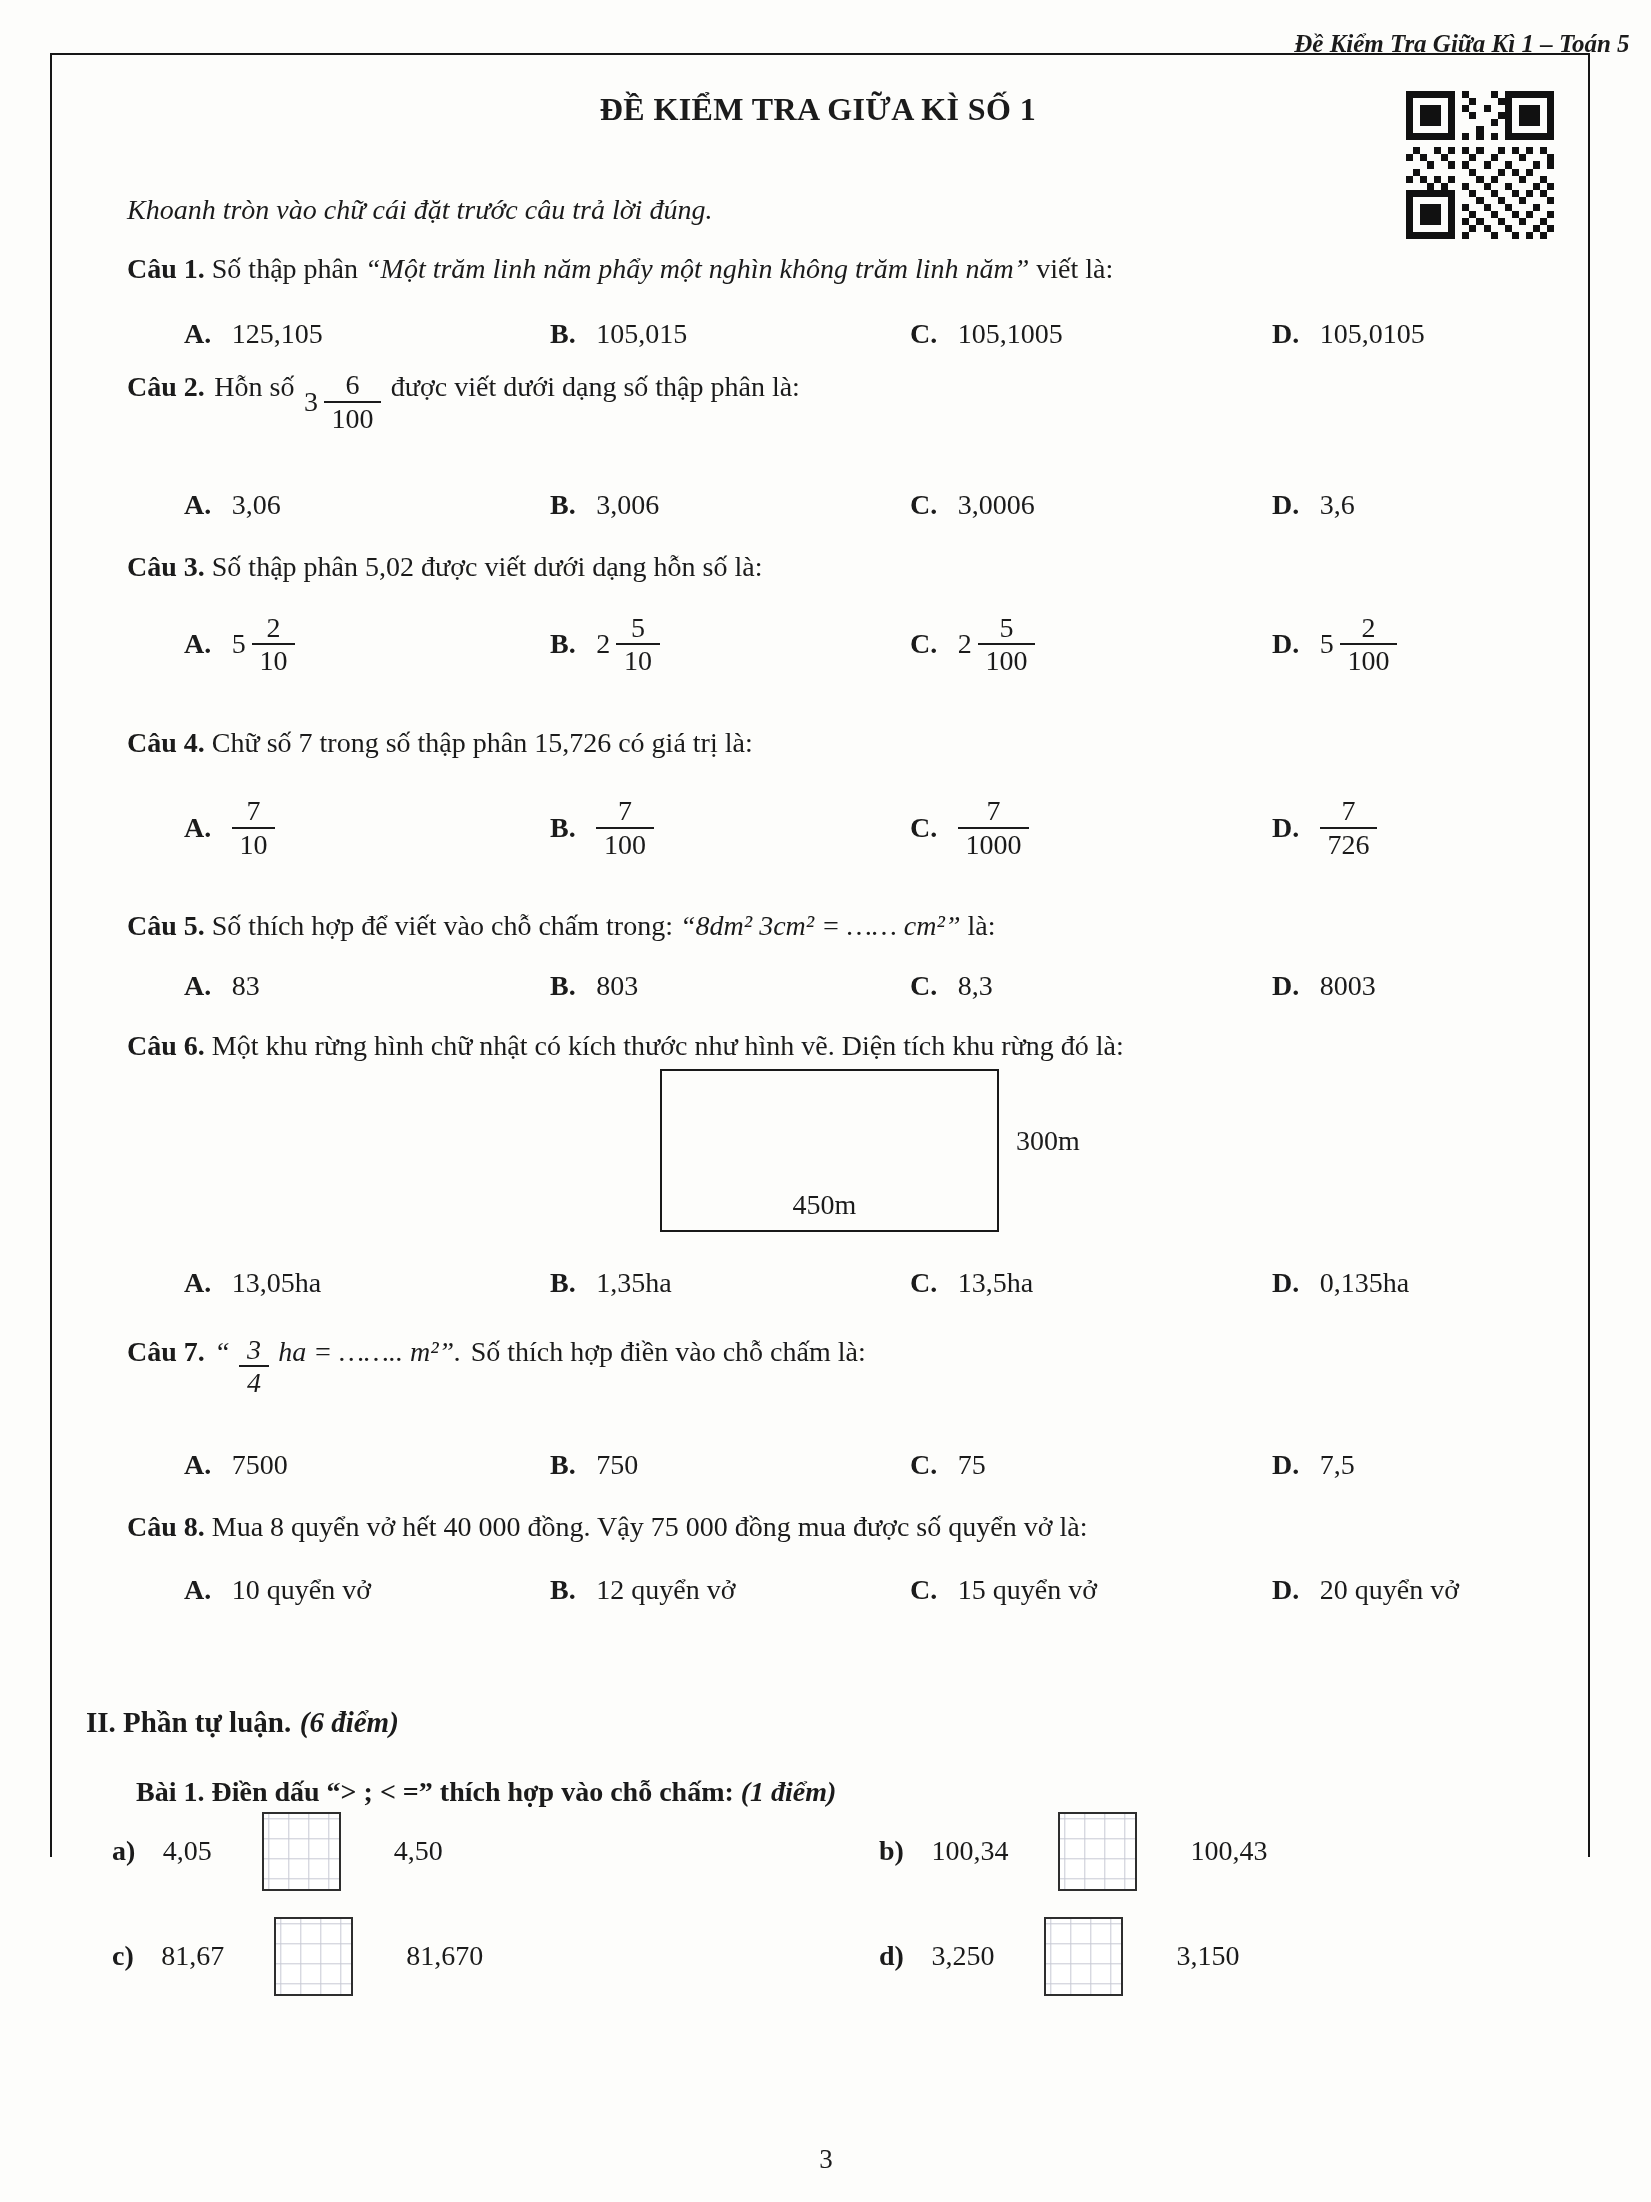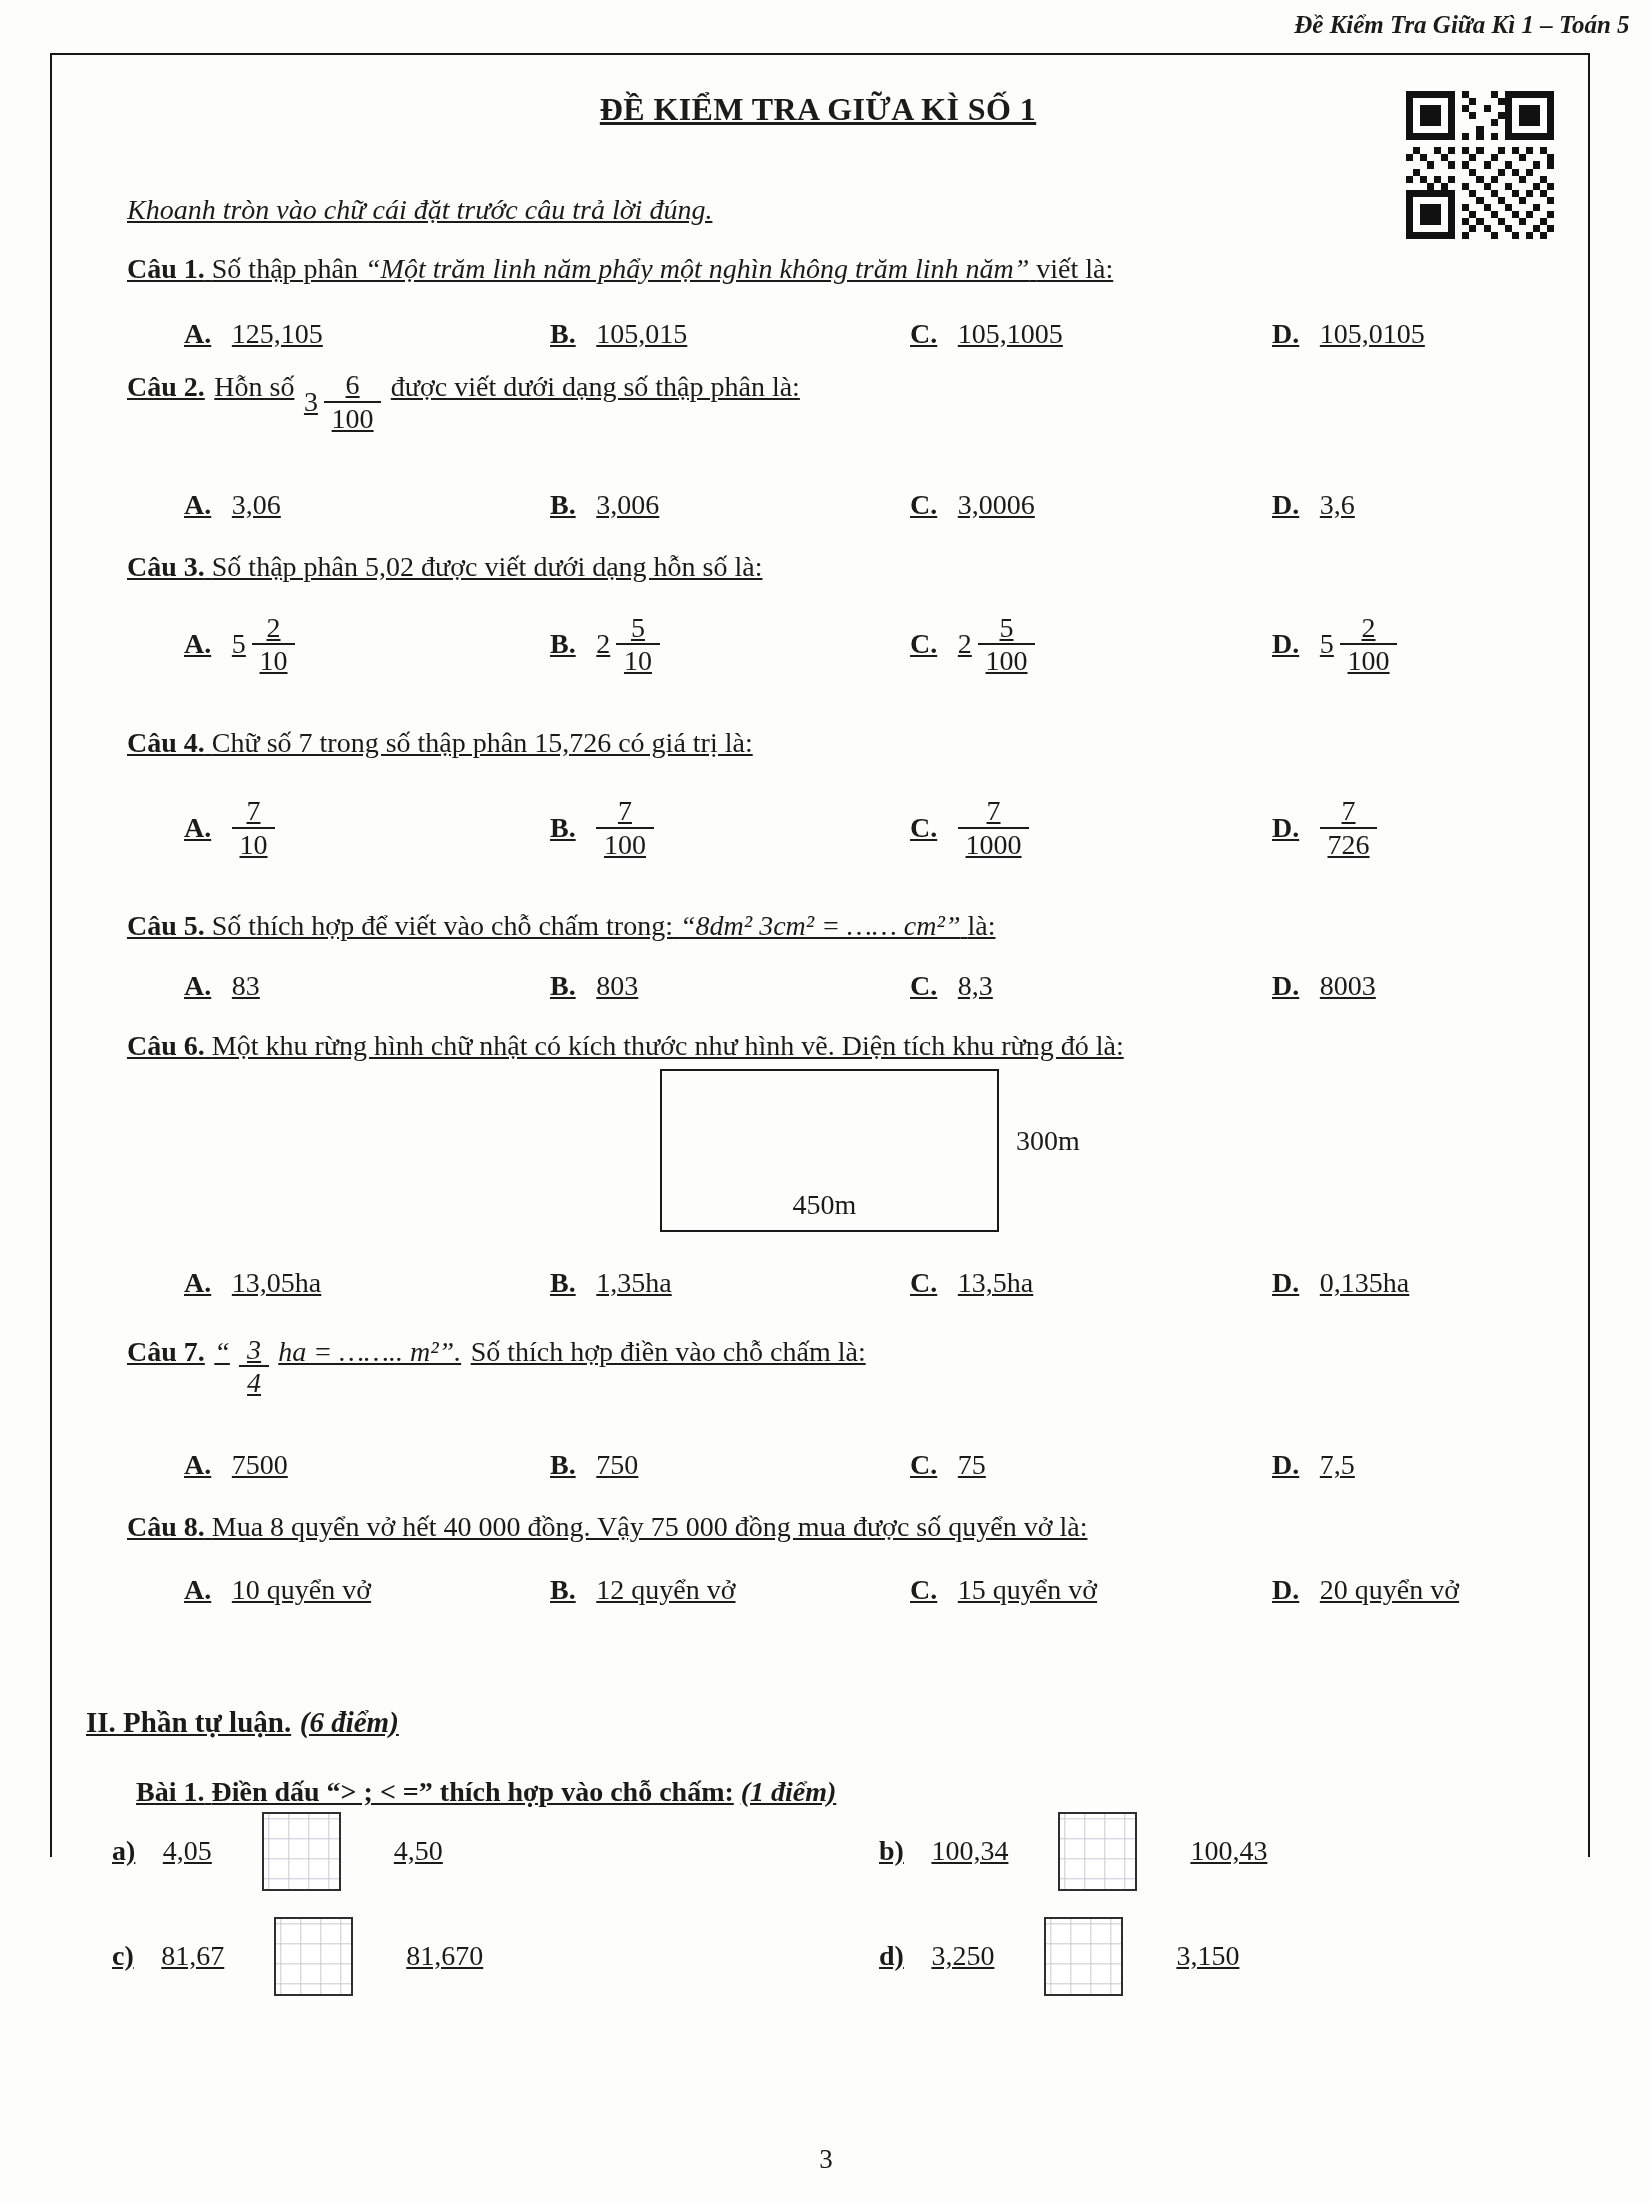--- a/index.html
+++ b/index.html
@@ -3,22 +3,22 @@
 <meta charset="utf-8">
 <style>
   * { margin:0; padding:0; box-sizing:border-box; }
   html,body { background:#d9d9d9; }
   .page {
     position:relative; width:1652px; height:2203px; margin:0 auto;
     background:#fdfdfb; color:#1b1b1b;
     font-family:"Liberation Serif", serif; font-size:28px; line-height:1.3;
     overflow:hidden;
   }
-  .header-note { position:absolute; top:9px; right:22.4px; font-weight:bold; font-style:italic; font-size:25px; }
-  .frame { position:absolute; left:50px; top:53px; width:1540px; height:1804px; border:2.6px solid #161616; border-bottom:none;text-decoration:underline; }
+  .header-note { position:absolute; top:28px; right:22.4px; font-weight:bold; font-style:italic; font-size:25px; }
+  .frame { position:absolute; left:50px; top:53px; width:1540px; height:1804px; border:2.6px solid #161616; border-bottom:none; }
   .qr { position:absolute; top:36px; right:34px; width:148px; height:148px; }
   .qr svg { width:100%; height:100%; display:block; }
   .content { padding:24px 38px 0 34px; }
   .doc-title { font-size:32px; font-weight:bold; text-align:center; letter-spacing:0.4px; margin-top:10.3px; }
   .sec { font-size:29px; font-weight:bold; }
   .sec .pts { font-style:italic; margin-left:8.6px; }
   .instruction { font-style:italic; margin-left:41px; }
   .q { margin-left:41px; }
   .q-flex { display:flex; align-items:flex-start; gap:9.5px; }
   .options { display:grid; grid-template-columns:366px 360px 362px 1fr; margin-left:98px; align-items:center; }

